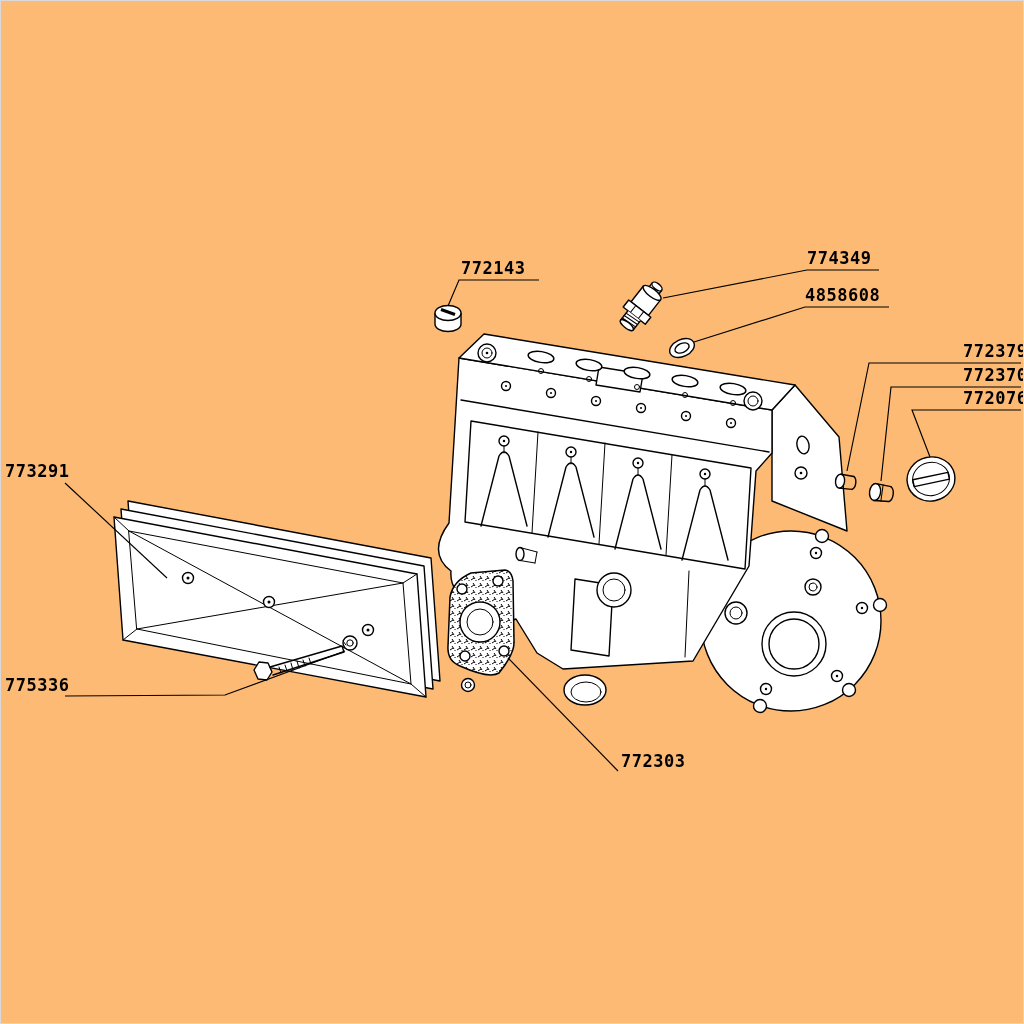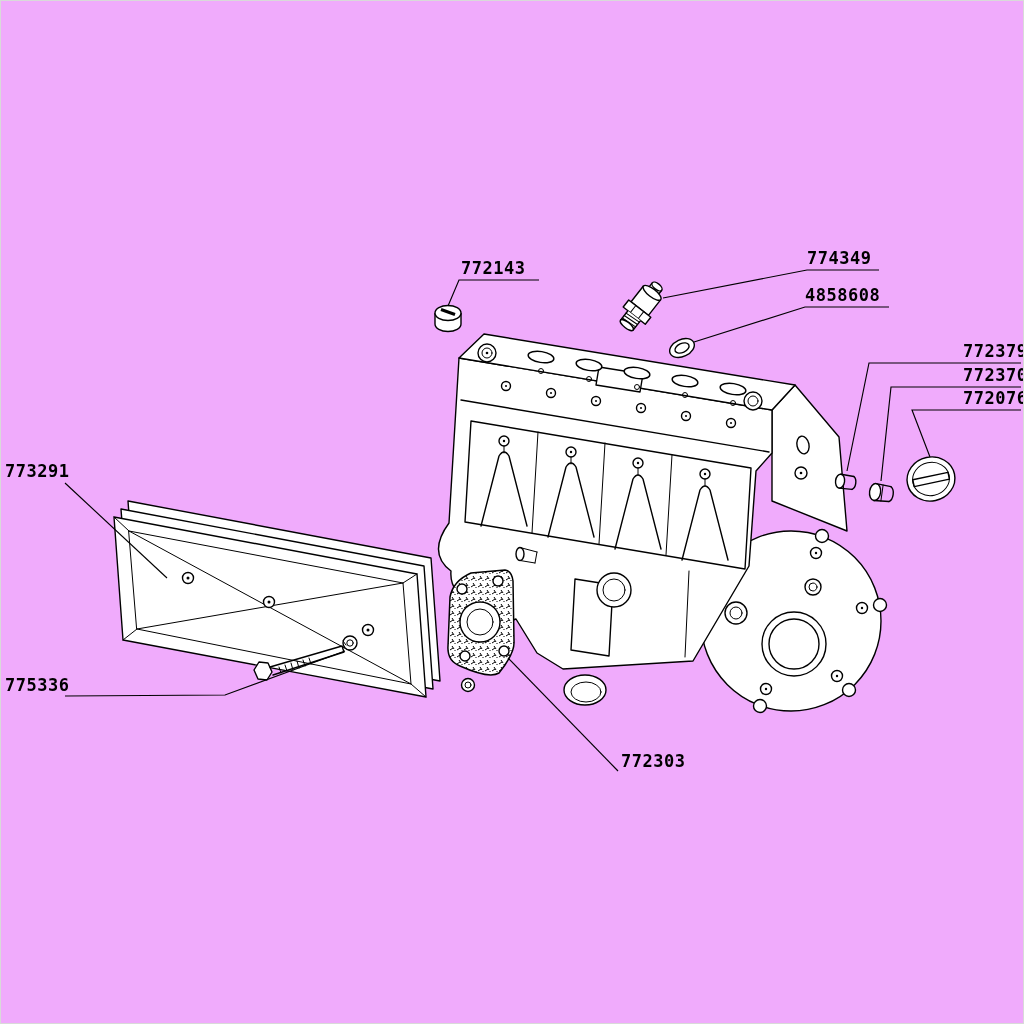--- a/index.html
+++ b/index.html
@@ -1,16 +1,16 @@
 <!DOCTYPE html>
 <html><head>
 <meta charset="utf-8">
 <style>
   html,body{margin:0;padding:0;background:#ffffff;}
-  .stage{position:relative;width:1024px;height:1024px;background:#f0abfc;
+  .stage{position:relative;width:1024px;height:1024px;background:#fdba74;
          border:1px solid #d9d9d9;box-sizing:border-box;overflow:hidden;
          font-family:"DejaVu Sans Mono", monospace;}
   svg{display:block;}
   .ln{fill:none;stroke:#000;stroke-width:1.4;stroke-linecap:round;stroke-linejoin:round;}
   .thin{stroke-width:1;}
   .fw{fill:#ffffff;stroke:#000;stroke-width:1.4;stroke-linejoin:round;}
   .dot{fill:#000;stroke:none;}
   .leader{fill:none;stroke:#000;stroke-width:1.15;}
   .lbl{font-family:"DejaVu Sans Mono", monospace;font-size:17px;font-weight:600;
        fill:#000;letter-spacing:0.5px;}

